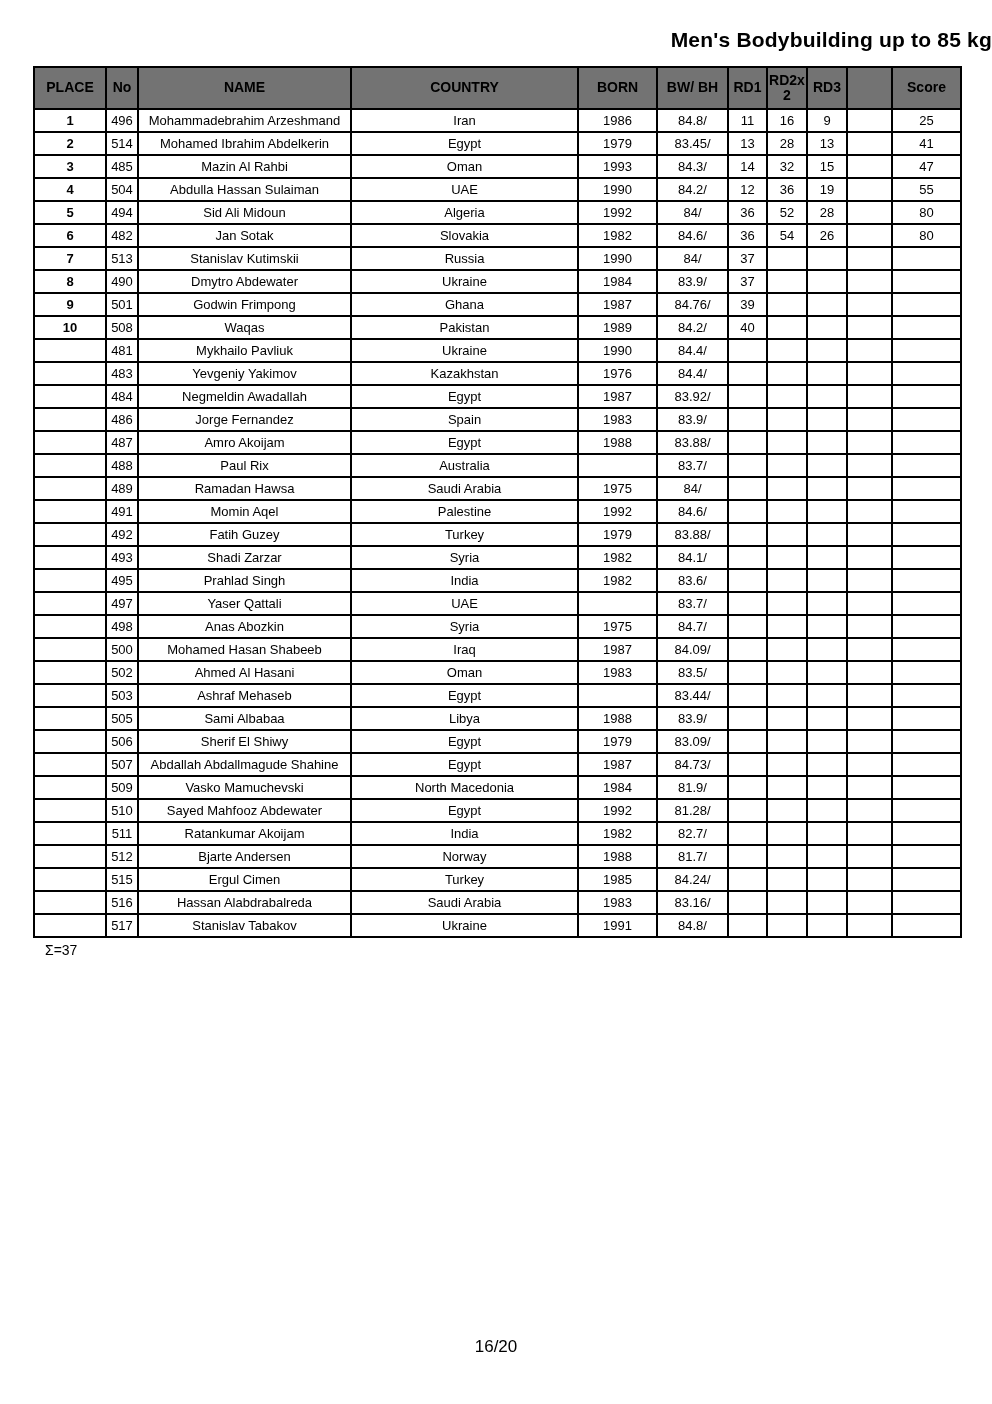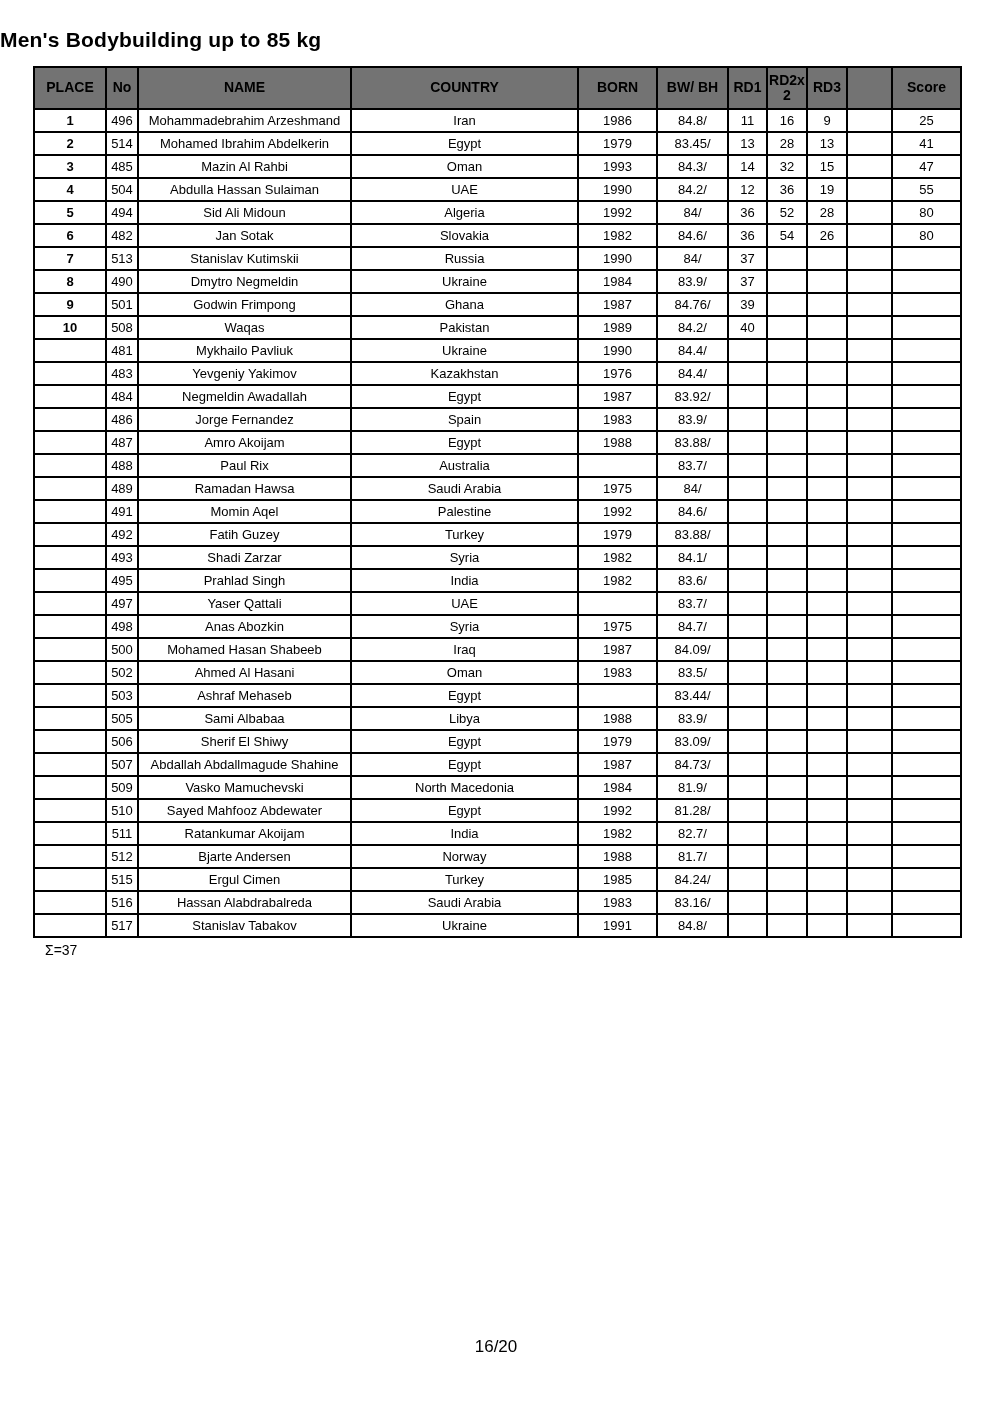--- a/index.html
+++ b/index.html
@@ -10,21 +10,21 @@
     background: #ffffff;
     font-family: "Liberation Sans", sans-serif;
     color: #000000;
     overflow: hidden;
   }
   .title {
     position: absolute;
     top: 28px;
     left: 0;
     width: 100%;
-    text-align: left;
+    text-align: right;
     font-size: 21px;
     font-weight: bold;
     letter-spacing: 0.2px;
   }
   .table-wrap {
     position: absolute;
     top: 66px;
     left: 33px;
   }
   table.results {
@@ -214,21 +214,21 @@
             <td class="col-bw_bh">84/</td>
             <td class="col-rd1">37</td>
             <td class="col-rd2x2"></td>
             <td class="col-rd3"></td>
             <td class="col-blank"></td>
             <td class="col-score"></td>
           </tr>
           <tr>
             <td class="col-place">8</td>
             <td class="col-no">490</td>
-            <td class="col-name">Dmytro Negmeldin</td>
+            <td class="col-name">Dmytro Abdewater</td>
             <td class="col-country">Ukraine</td>
             <td class="col-born">1984</td>
             <td class="col-bw_bh">83.9/</td>
             <td class="col-rd1">37</td>
             <td class="col-rd2x2"></td>
             <td class="col-rd3"></td>
             <td class="col-blank"></td>
             <td class="col-score"></td>
           </tr>
           <tr>

